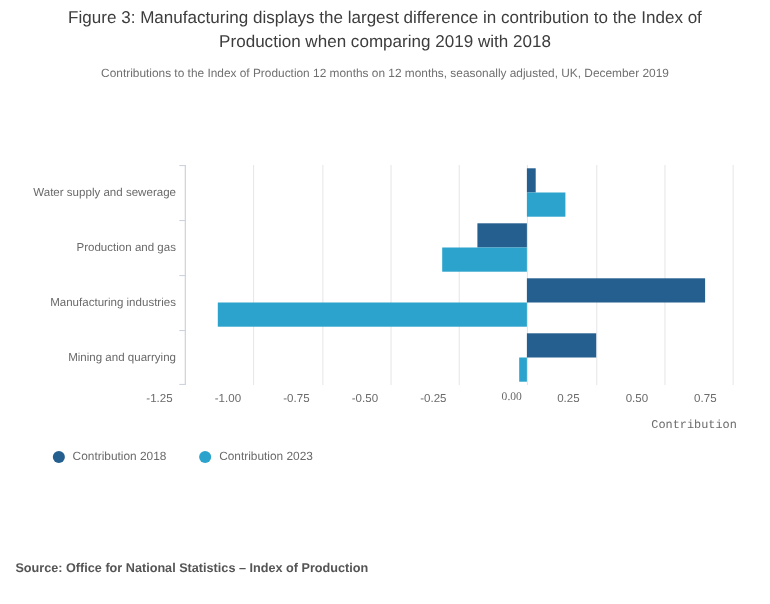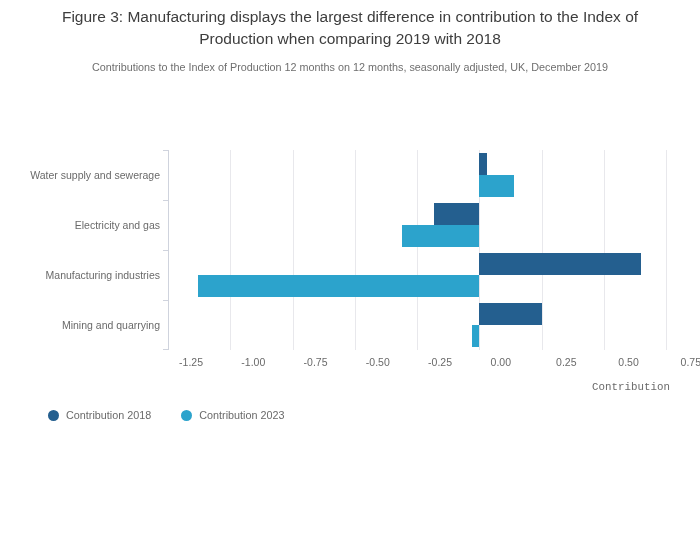--- a/index.html
+++ b/index.html
@@ -104,21 +104,21 @@
   #xticks {
     position: absolute;
     left: 0; top: 356px;
     width: 700px; height: 20px;
   }
   .xtick-label {
     position: absolute;
     top: 0;
     width: 70px;
     margin-left: -35px;
-    text-align: right;
+    text-align: left;
     font-size: 10.5px;
     color: #6a6a6a;
   }
   #xaxis-title {
     position: absolute;
     left: 566px;
     top: 381px;
     width: 130px;
     text-align: center;
     font-size: 10.8px;
@@ -197,43 +197,44 @@
   <div id="yaxis">
       <div class="ytick" style="top: 0px;"></div>
       <div class="ytick" style="top: 50px;"></div>
       <div class="ytick" style="top: 100px;"></div>
       <div class="ytick" style="top: 150px;"></div>
       <div class="ytick" style="top: 199px;"></div>
     </div>
 
   <div id="cat-labels">
       <div class="cat-label" style="top: 19px;">Water supply and sewerage</div>
-      <div class="cat-label" style="top: 69px;">Electricity and gas</div>
+      <div class="cat-label" style="top: 69px;">Production and gas</div>
       <div class="cat-label" style="top: 119px;">Manufacturing industries</div>
       <div class="cat-label" style="top: 169px; text-align: right;">Mining and quarrying</div>
     </div>
 
   <div id="xticks">
       <div class="xtick-label" style="left: 168px;">-1.25</div>
       <div class="xtick-label" style="left: 230.25px;">-1.00</div>
       <div class="xtick-label" style="left: 292.5px;">-0.75</div>
       <div class="xtick-label" style="left: 354.75px;">-0.50</div>
       <div class="xtick-label" style="left: 417px;">-0.25</div>
-      <div class="xtick-label" style="left: 476px;">0.00</div>
+      <div class="xtick-label" style="left: 491px; font-family: Liberation Serif, serif;">0.00</div>
       <div class="xtick-label" style="left: 541.5px;">0.25</div>
       <div class="xtick-label" style="left: 603.75px;">0.50</div>
       <div class="xtick-label" style="left: 666px;">0.75</div>
     </div>
   <div id="xaxis-title">Contribution</div>
 
   <div id="legend">
       <div class="legend-item">
         <span class="legend-swatch" style="background: rgb(36, 95, 143);"></span>
         <span class="legend-text">Contribution 2018</span>
       </div>
       <div class="legend-item">
         <span class="legend-swatch" style="background: rgb(44, 163, 204);"></span>
         <span class="legend-text">Contribution 2023</span>
       </div>
     </div>
 
+  <div id="source">Source: Office for National Statistics – Index of Production</div>
 
 </div>
 
 </body></html>

